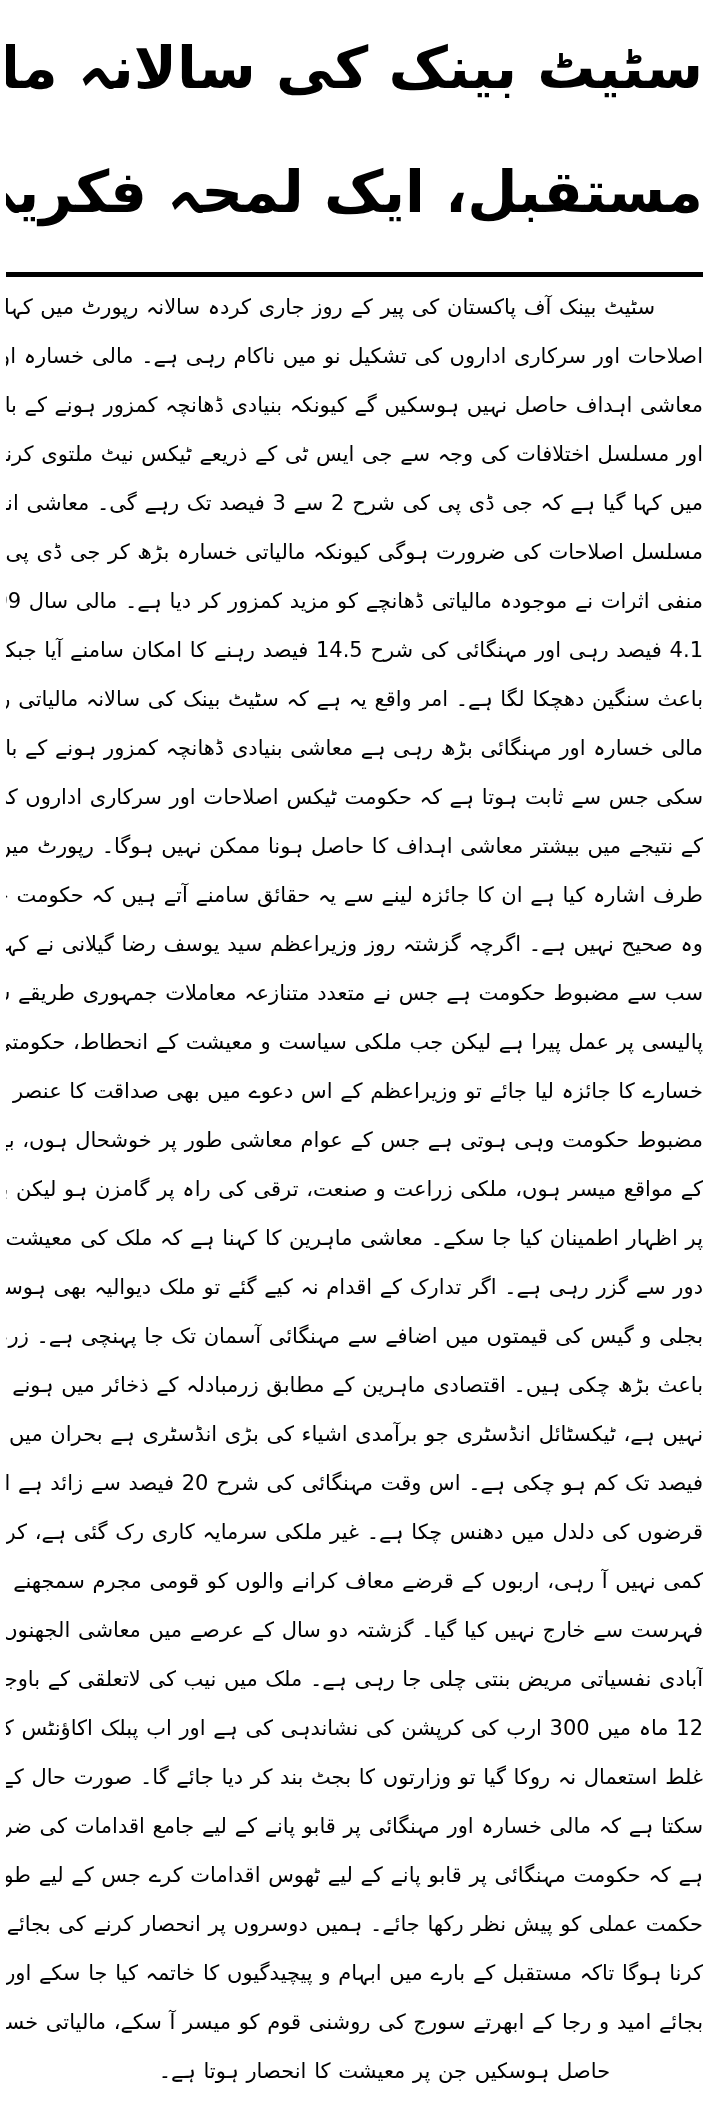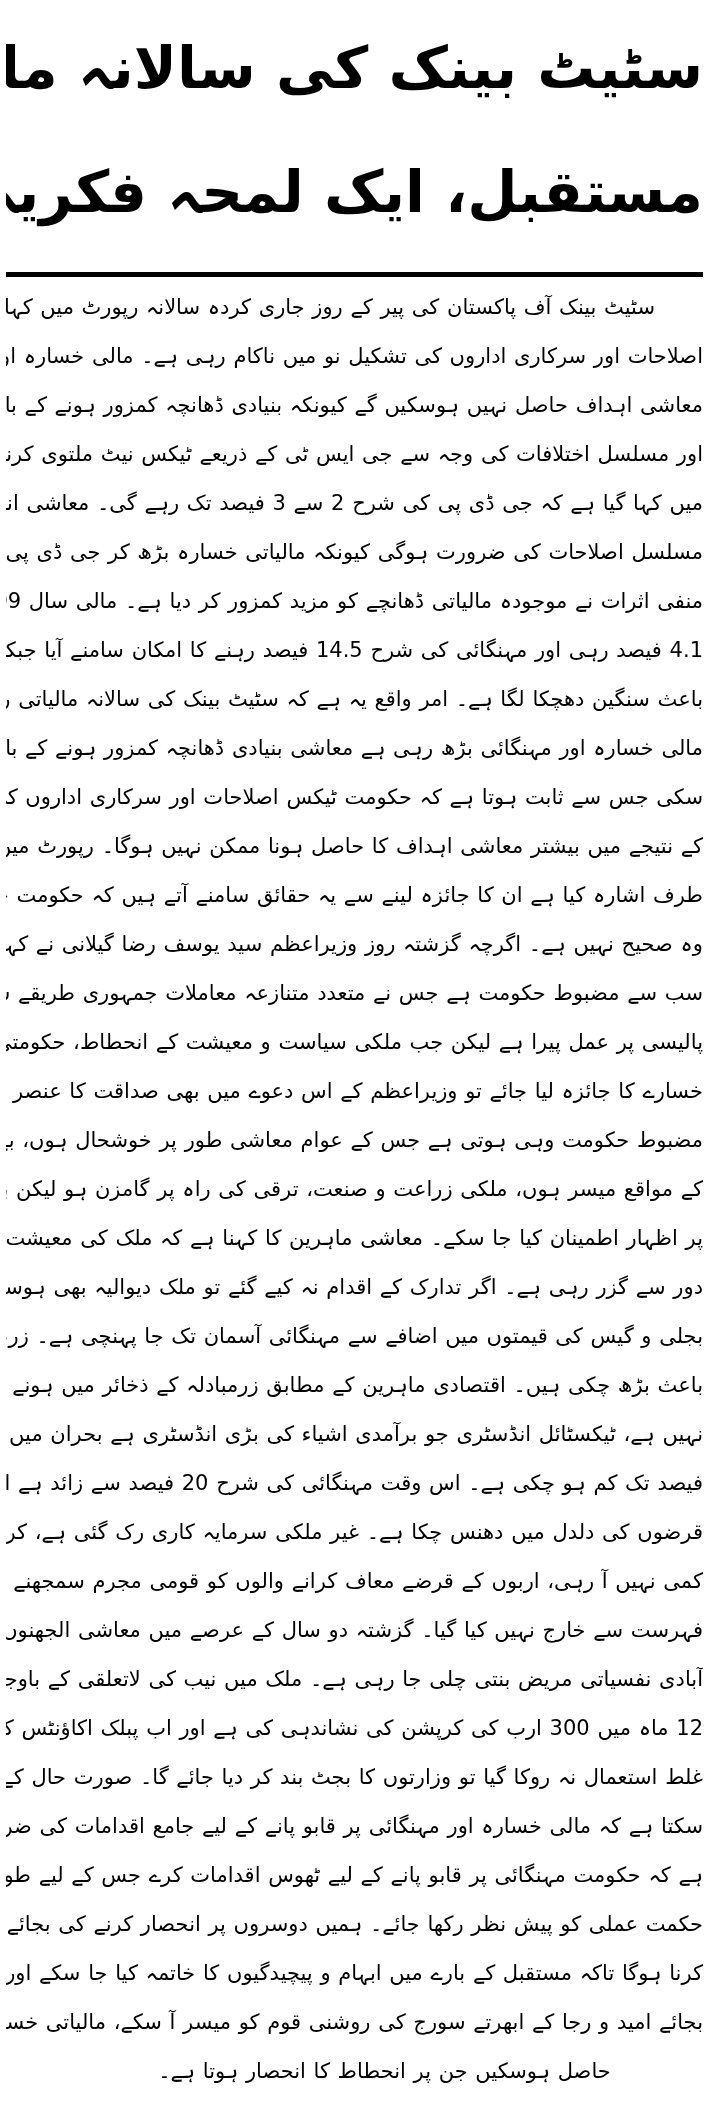--- a/index.html
+++ b/index.html
@@ -105,16 +105,16 @@
       <div class="article-line">کمی نہیں آ رہی، اربوں کے قرضے معاف کرانے والوں کو قومی مجرم سمجھنے اور قرار دینے کے باوجود شرفاء کی</div>
       <div class="article-line">فہرست سے خارج نہیں کیا گیا۔ گزشتہ دو سال کے عرصے میں معاشی الجھنوں کے باعث ملک کی اکثریتی</div>
       <div class="article-line">آبادی نفسیاتی مریض بنتی چلی جا رہی ہے۔ ملک میں نیب کی لاتعلقی کے باوجود ٹرانسپرنسی انٹرنیشنل کے مطابق</div>
       <div class="article-line">12 ماہ میں 300 ارب کی کرپشن کی نشاندہی کی ہے اور اب پبلک اکاؤنٹس کمیٹی یہ کہنے پر مجبور ہے کہ فنڈز کا</div>
       <div class="article-line">غلط استعمال نہ روکا گیا تو وزارتوں کا بجٹ بند کر دیا جائے گا۔ صورت حال کے اس رخ کو دیکھتے ہوئے کہا جا</div>
       <div class="article-line">سکتا ہے کہ مالی خسارہ اور مہنگائی پر قابو پانے کے لیے جامع اقدامات کی ضرورت ہے۔ ضرورت اس امر کی</div>
       <div class="article-line">ہے کہ حکومت مہنگائی پر قابو پانے کے لیے ٹھوس اقدامات کرے جس کے لیے طویل المدتی منصوبے اور مؤثر</div>
       <div class="article-line">حکمت عملی کو پیش نظر رکھا جائے۔ ہمیں دوسروں پر انحصار کرنے کی بجائے اپنے معاشی حالات کے مطابق عمل</div>
       <div class="article-line">کرنا ہوگا تاکہ مستقبل کے بارے میں ابہام و پیچیدگیوں کا خاتمہ کیا جا سکے اور مایوسیوں کے تاریک سایوں کی</div>
       <div class="article-line">بجائے امید و رجا کے ابھرتے سورج کی روشنی قوم کو میسر آ سکے، مالیاتی خسارہ دور ہو اور وہ تمام معاشی اہداف</div>
-      <div class="article-line">حاصل ہوسکیں جن پر انحطاط کا انحصار ہوتا ہے۔</div>
+      <div class="article-line">حاصل ہوسکیں جن پر معیشت کا انحصار ہوتا ہے۔</div>
     </div>
 
 </div>
 
 </body></html>

